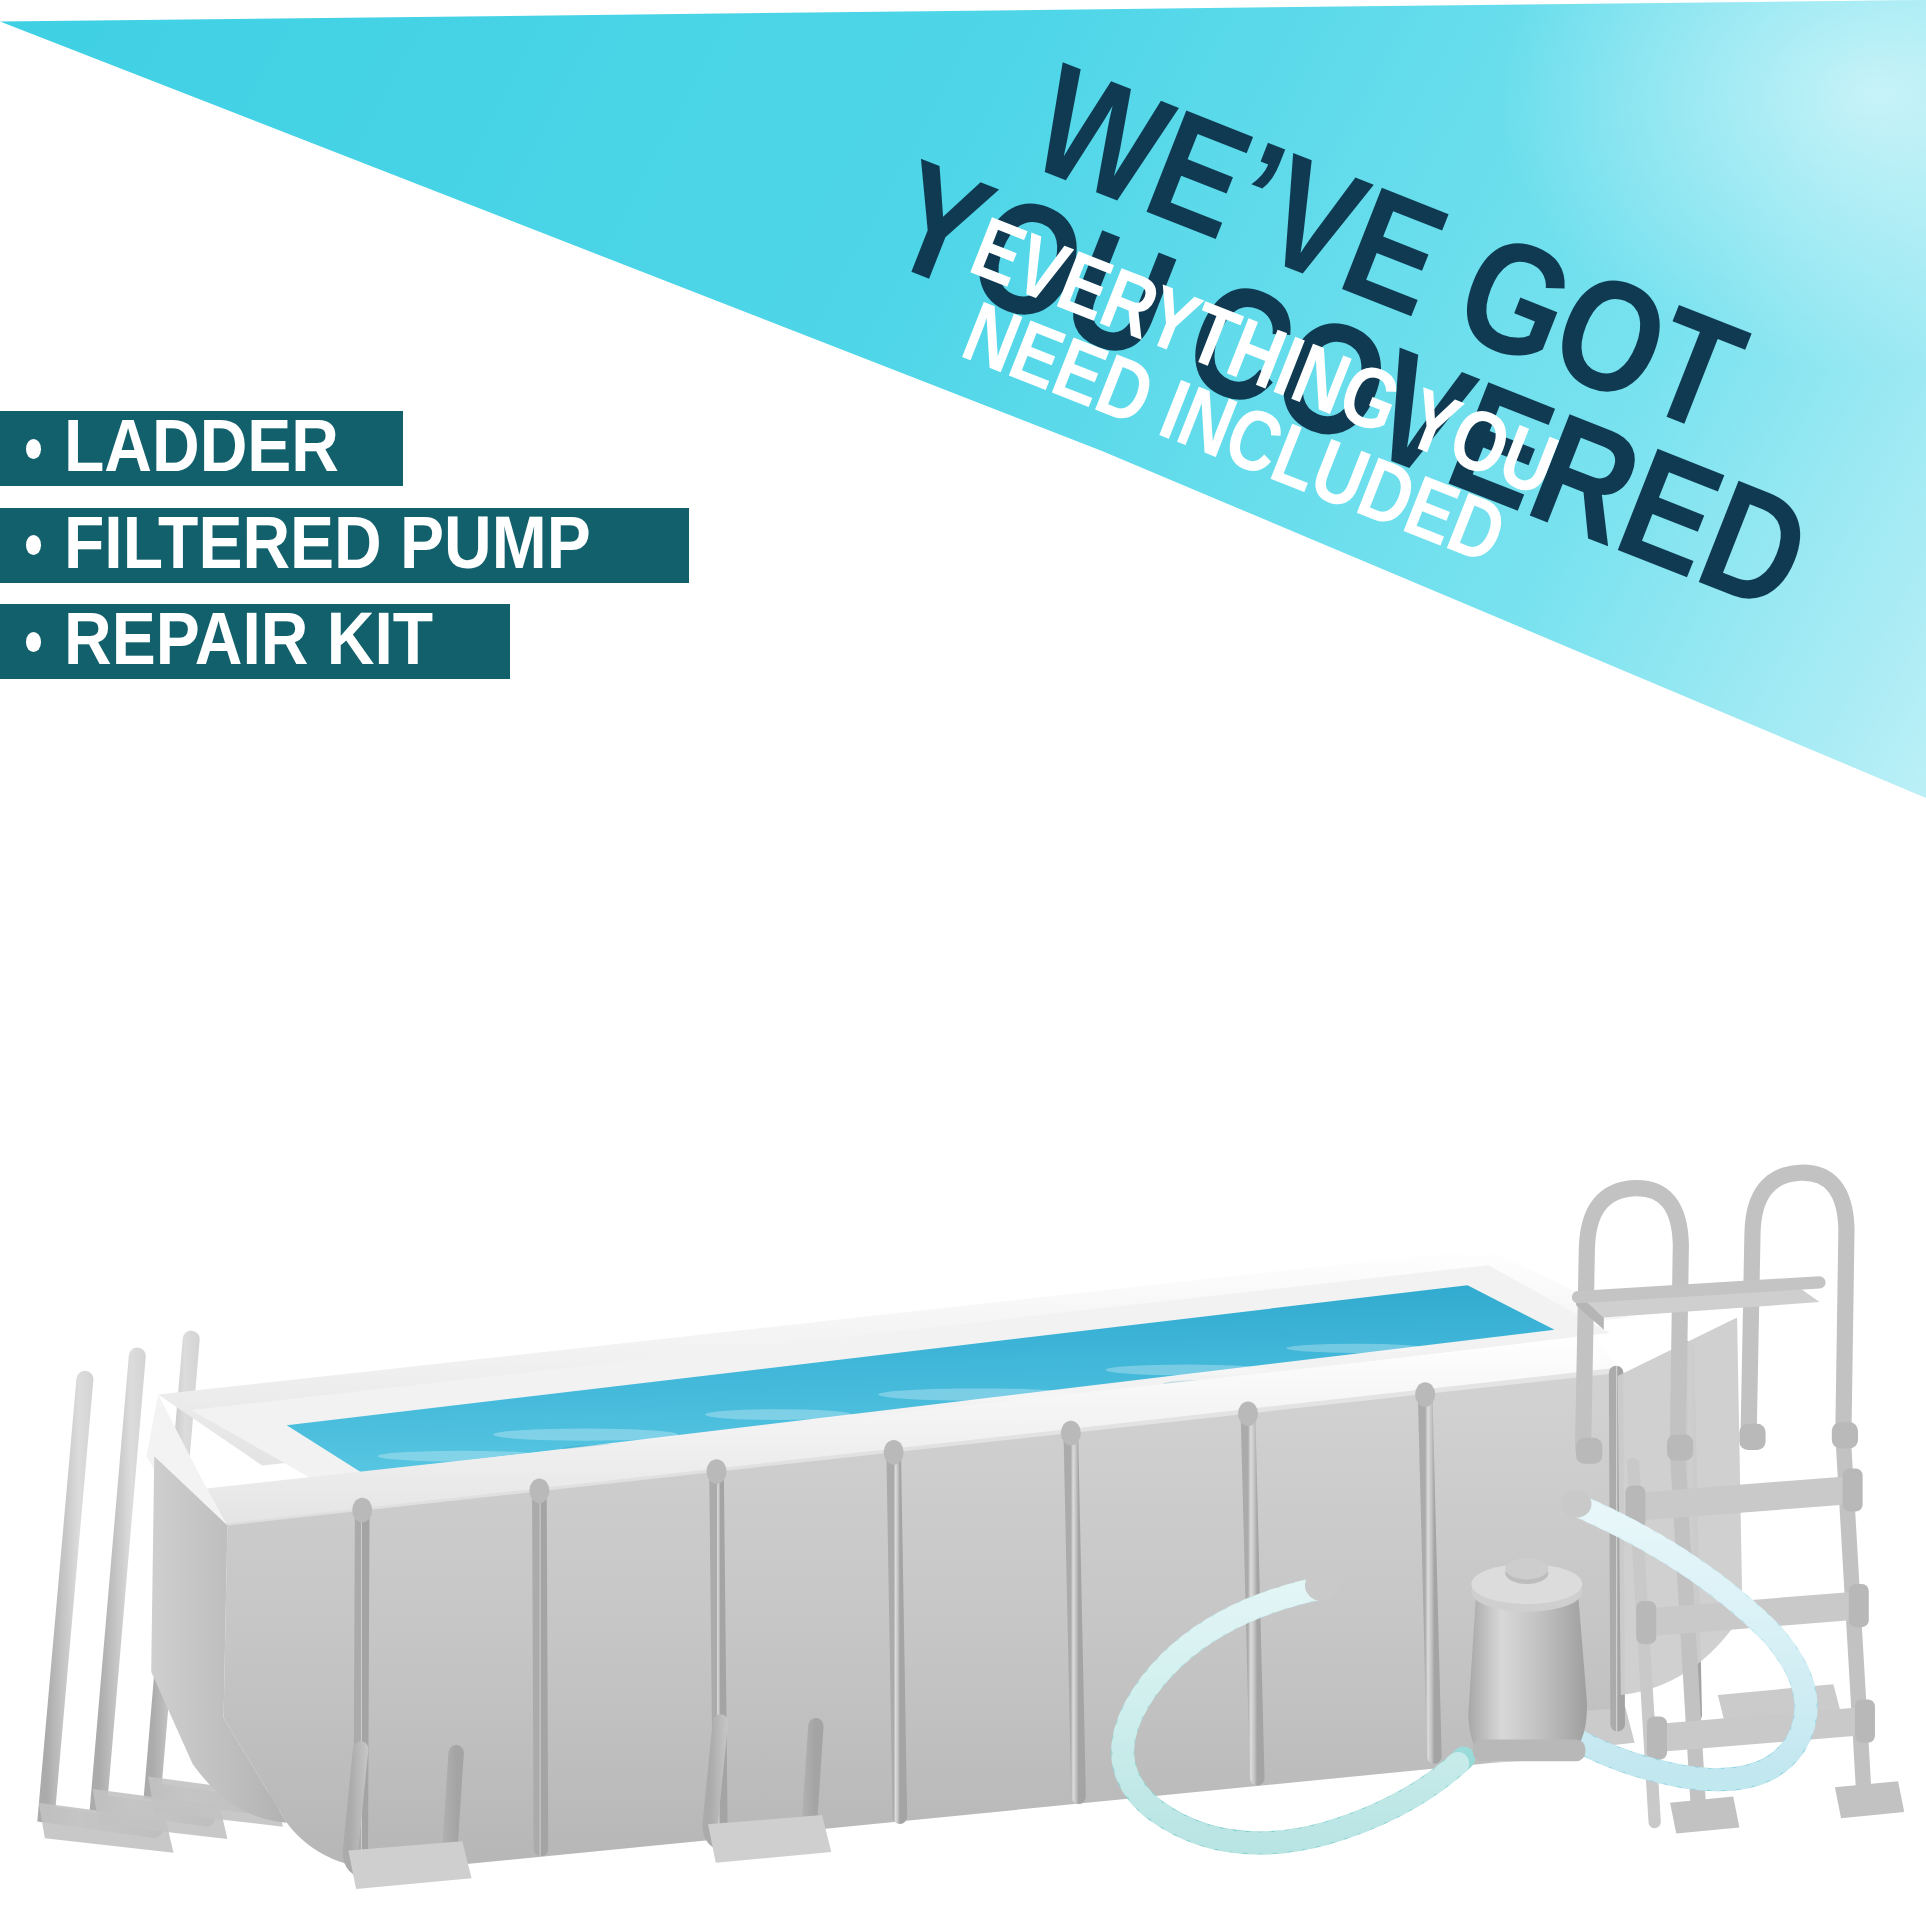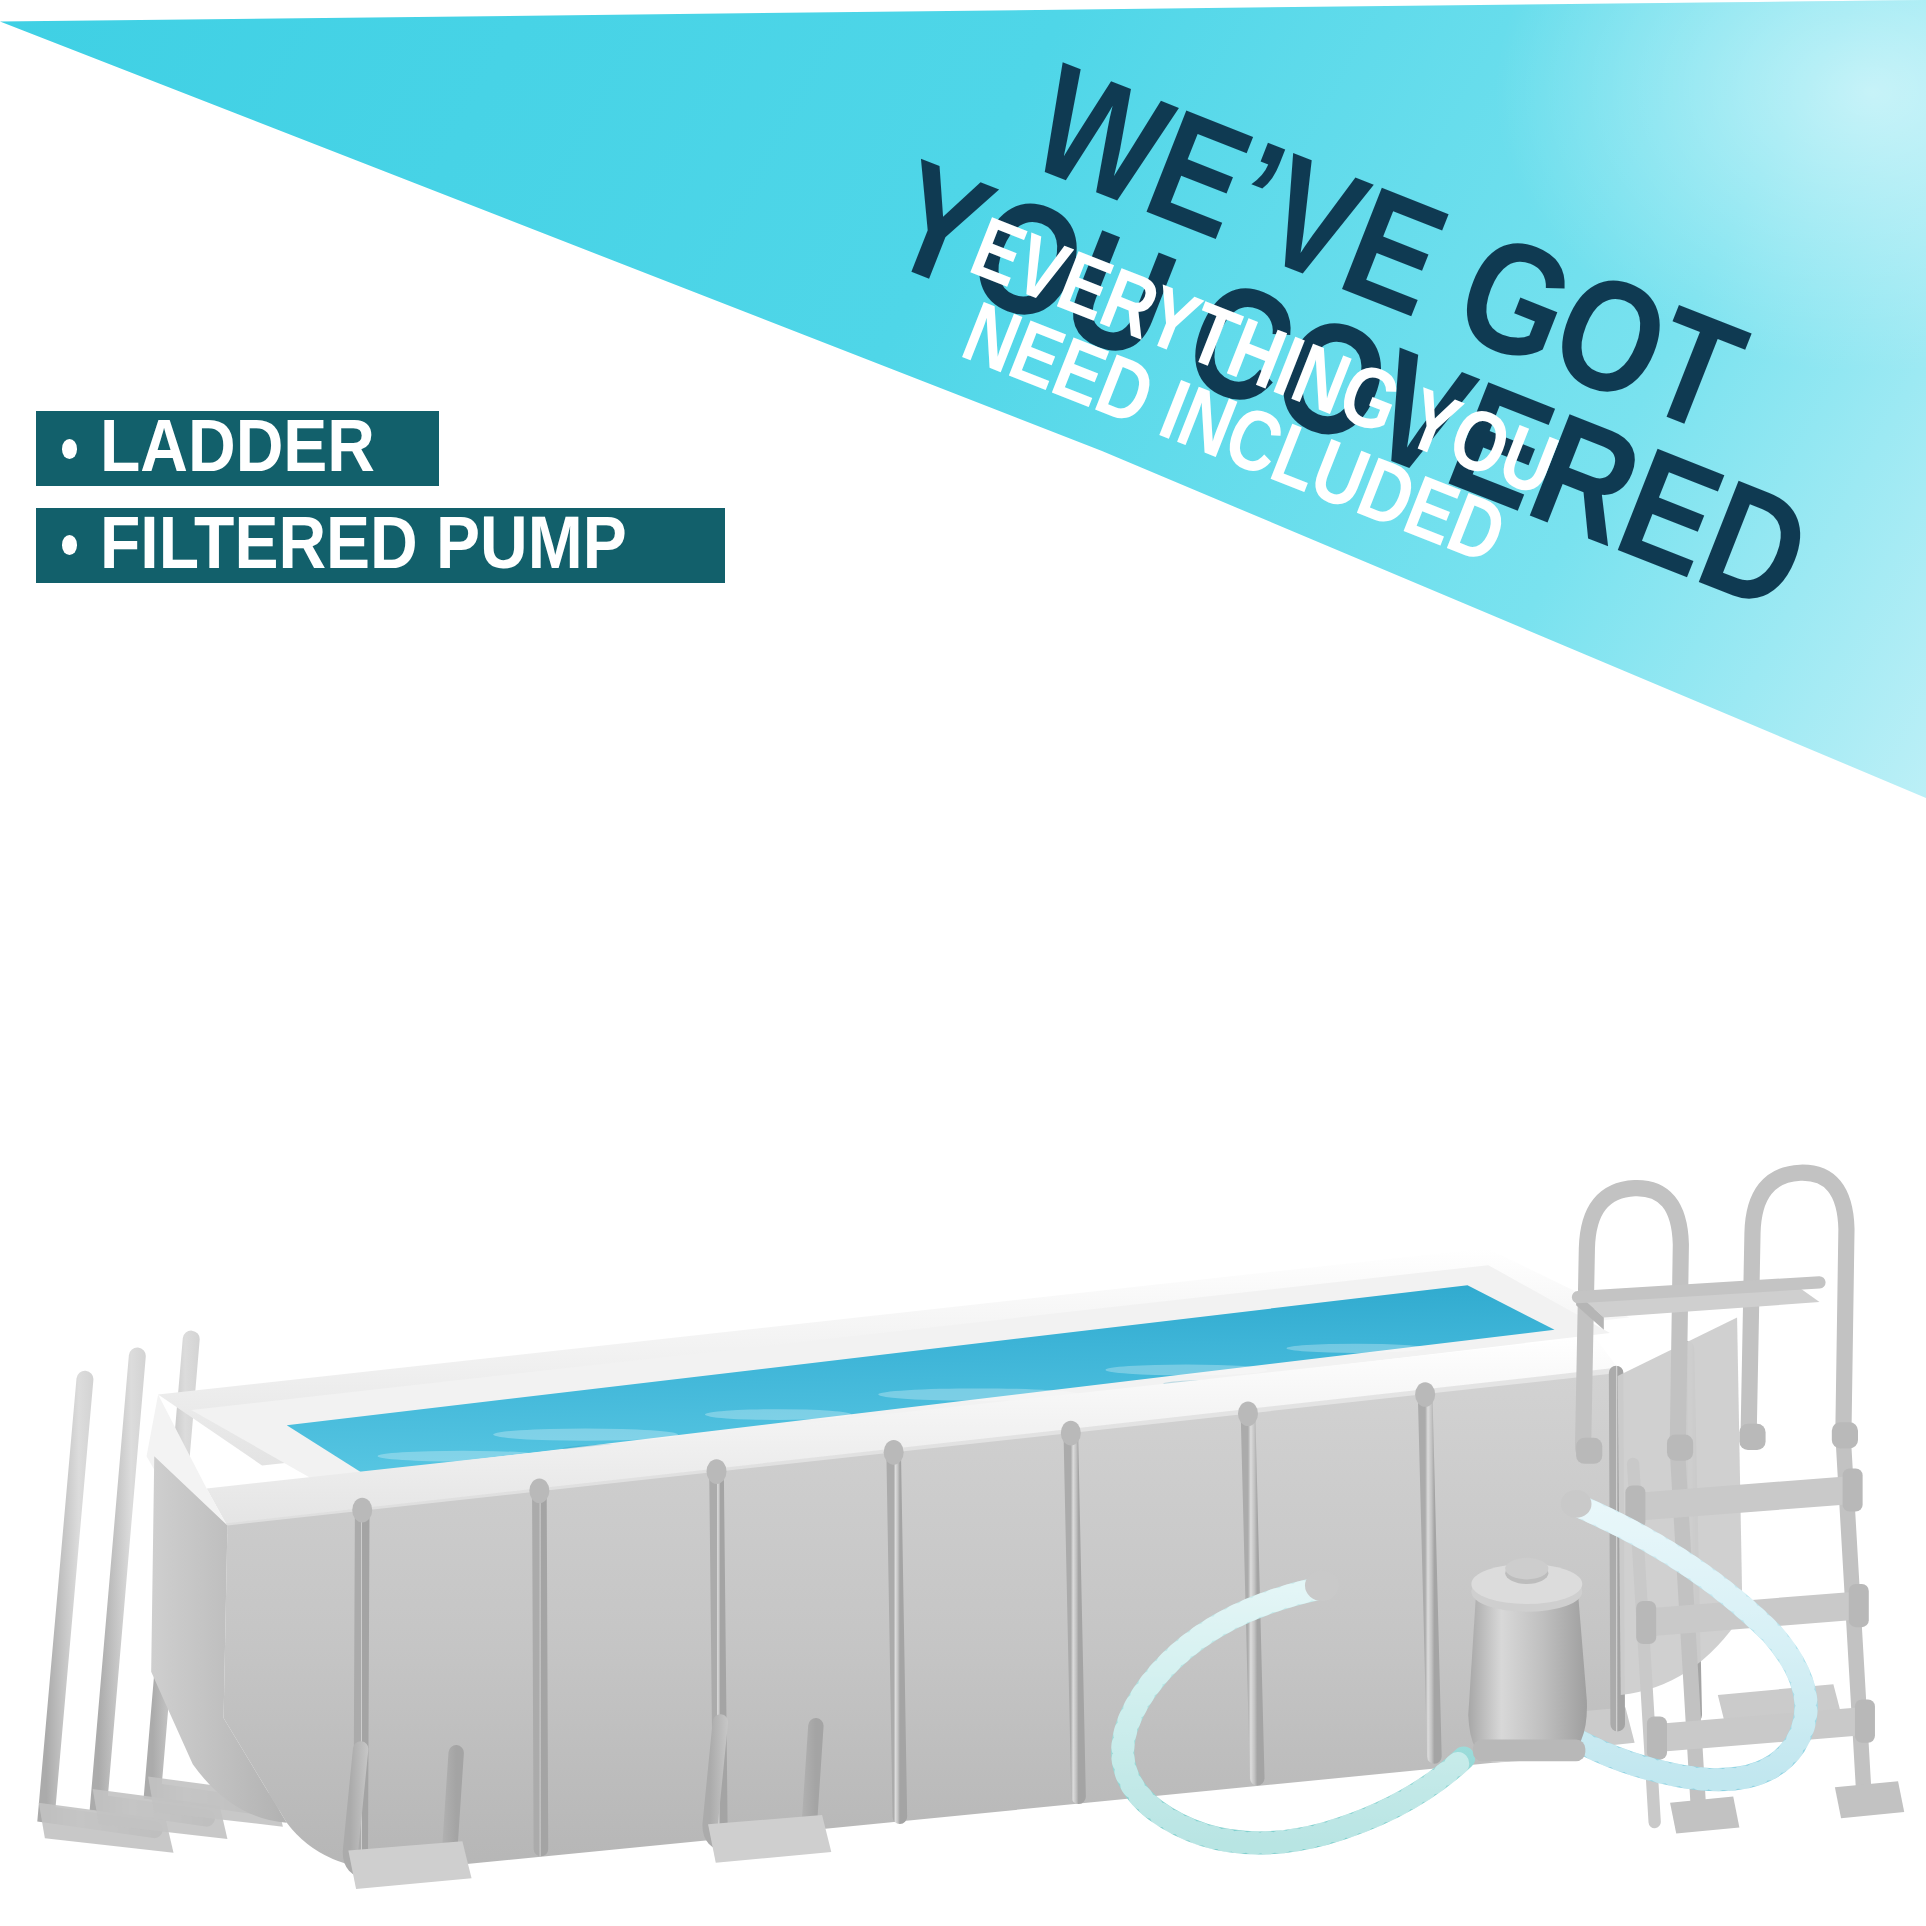--- a/index.html
+++ b/index.html
@@ -42,21 +42,21 @@
     font-family:"Liberation Sans Narrow","Liberation Sans","DejaVu Sans Condensed",sans-serif;
     letter-spacing:-0.8px;line-height:.95;text-transform:uppercase;
     transform:scaleX(.82);white-space:nowrap;
   }
   #sub-wrap{position:absolute;left:813px;top:135px;width:1002px;
             transform:rotate(21.5deg);transform-origin:0 0;text-align:center;}
   #sub1{font-size:86px;}
   #sub2{font-size:86px;}
 
   
-  #features{position:absolute;left:0;top:411px;margin-left:36px;}
+  #features{position:absolute;left:0;top:411px;}
   .feat{
     background:#12606b;color:#ffffff;display:flex;align-items:center;
     margin-bottom:21.6px;padding:0 26px 0 26px;height:75px;width:max-content;
   }
   .feat .dot{
     width:15.4px;height:20px;border-radius:50%;background:#fff;flex:0 0 auto;margin-right:23px;
   }
   .feat .lbl{
     font-family:"Liberation Sans Narrow","Liberation Sans","DejaVu Sans Condensed",sans-serif;
     font-weight:bold;font-size:75px;line-height:1;letter-spacing:0px;
@@ -84,20 +84,24 @@
 </div>
 
 <div id="features">
   <div class="feat">
     <span class="dot"></span>
     <span class="lbl">LADDER</span>
   </div>
   <div class="feat">
     <span class="dot"></span>
     <span class="lbl">FILTERED PUMP</span>
+  </div>
+  <div class="feat">
+    <span class="dot"></span>
+    <span class="lbl">REPAIR KIT</span>
   </div>
 </div>
 
 <div id="pool-scene">
 
   <svg width="1926" height="1009" viewBox="0 0 2500 1310" style="position:absolute;left:0;top:0">
     <defs>
       <linearGradient id="gWall" x1="0" y1="0" x2="0" y2="1">
         <stop offset="0%" stop-color="#d2d2d2"></stop>
         <stop offset="55%" stop-color="#c5c5c5"></stop>

